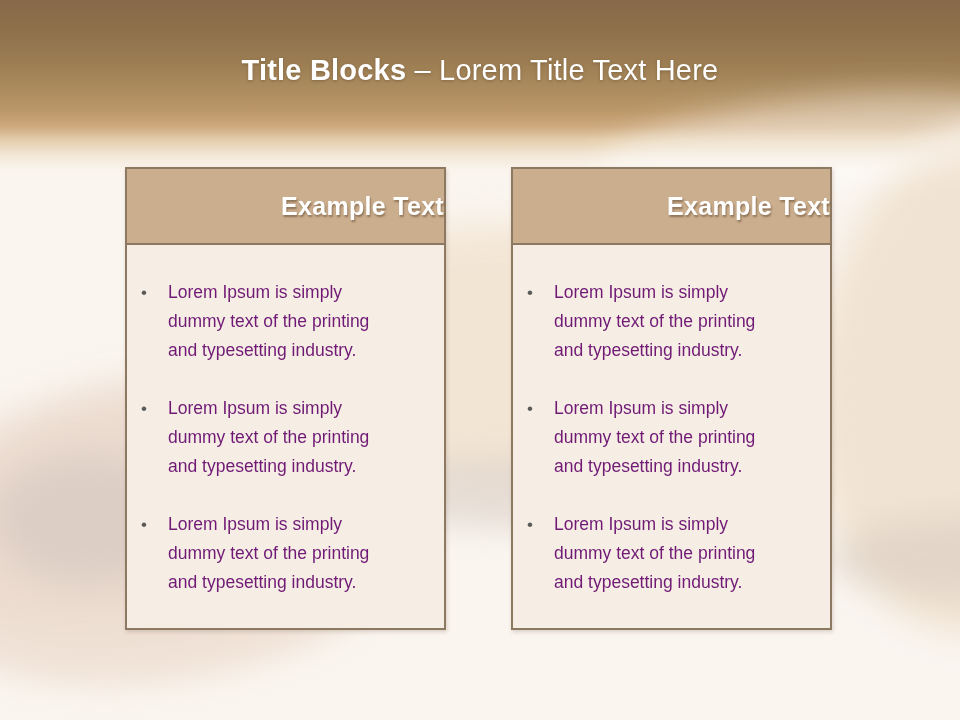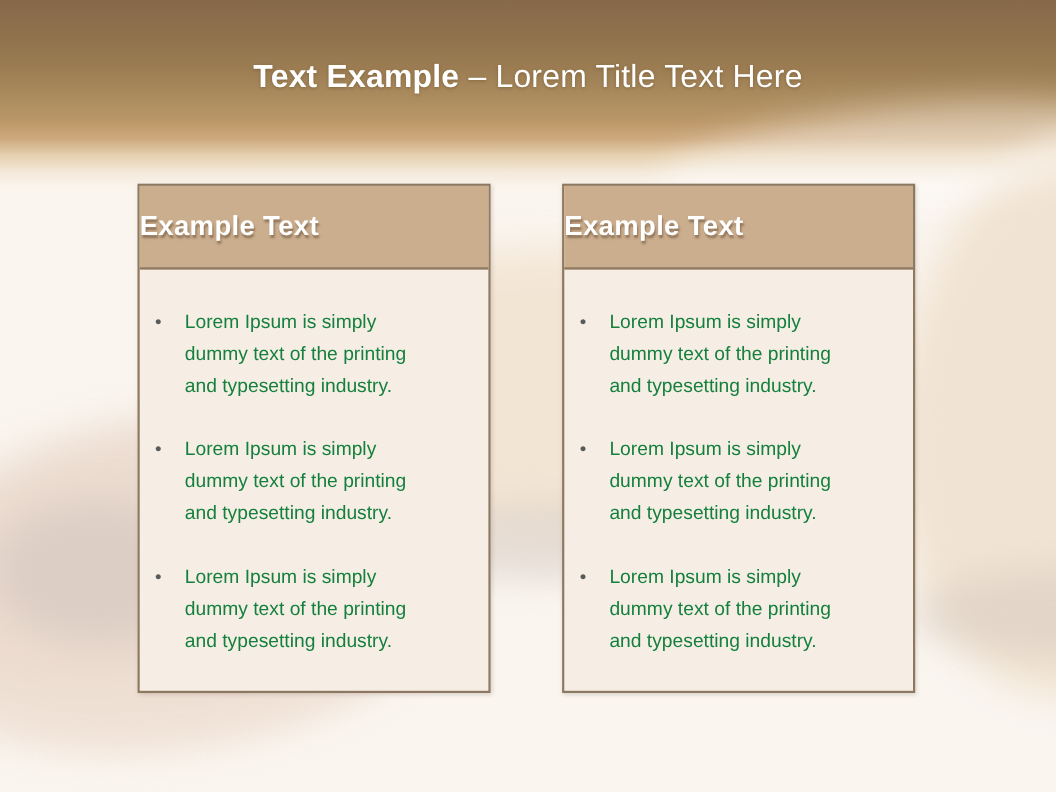--- a/index.html
+++ b/index.html
@@ -73,40 +73,40 @@
     background: #f6eee5;
     box-shadow: 1px 2px 4px rgba(101,79,56,0.22);
   }
   .block-left  { left: 125px; }
   .block-right { left: 511px; }
 
   .block-header {
     height: 74px;
     border-bottom: 2px solid #8d7961;
     background: #cbae8d;
-    display: flex; align-items: center; justify-content: flex-start;
+    display: flex; align-items: center; justify-content: flex-end;
   }
   .block-header .hdr-label {
     color: #ffffff;
     font-weight: bold;
     font-size: 25px;
     letter-spacing: 0.3px;
     text-shadow: 1px 2px 2px rgba(92,68,45,0.55);
   }
 
   .block-body { padding: 33px 10px 0 14px; }
   .block-body ul { list-style: none; margin: 0; padding: 0; }
   .block-body li { display: flex; margin-bottom: 29px; }
   .bullet-marker {
     flex: none; width: 27px;
     color: #5a5a58;
     font-size: 17px; line-height: 29px;
   }
   .bullet-text {
-    color: #15803d;
+    color: #701a75;
     font-size: 17.5px;
     line-height: 29px;
     white-space: pre-line;
   }
 </style>
 </head>
 <body>
 
 <div class="slide">
 
@@ -114,21 +114,21 @@
 
   <div class="shape hand-1"></div>
   <div class="shape hand-2"></div>
   <div class="shape hand-shadow"></div>
   <div class="shape mid-arm"></div>
   <div class="shape mid-shadow"></div>
   <div class="shape right-arm"></div>
   <div class="shape right-shadow"></div>
   <div class="sheen"></div>
 
-  <h1 class="title"><span class="emph">Text Example</span><span class="rest"> – Lorem Title Text Here</span></h1>
+  <h1 class="title"><span class="emph">Title Blocks</span><span class="rest"> – Lorem Title Text Here</span></h1>
 
   <section class="block block-left">
     <header class="block-header">
       <span class="hdr-label">Example Text</span>
     </header>
     <div class="block-body">
       <ul>
         <li>
           <span class="bullet-marker">•</span>
           <span class="bullet-text">Lorem Ipsum is simply

